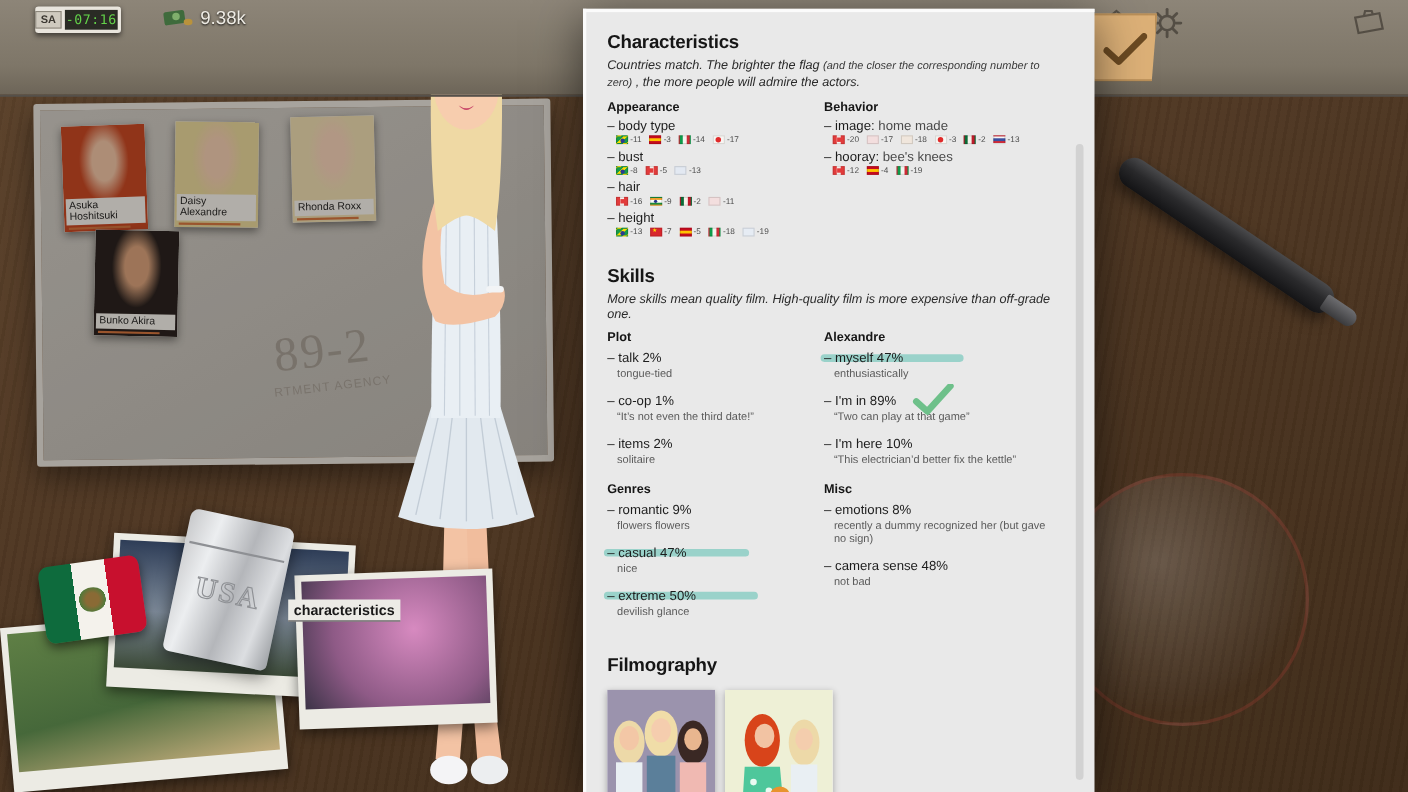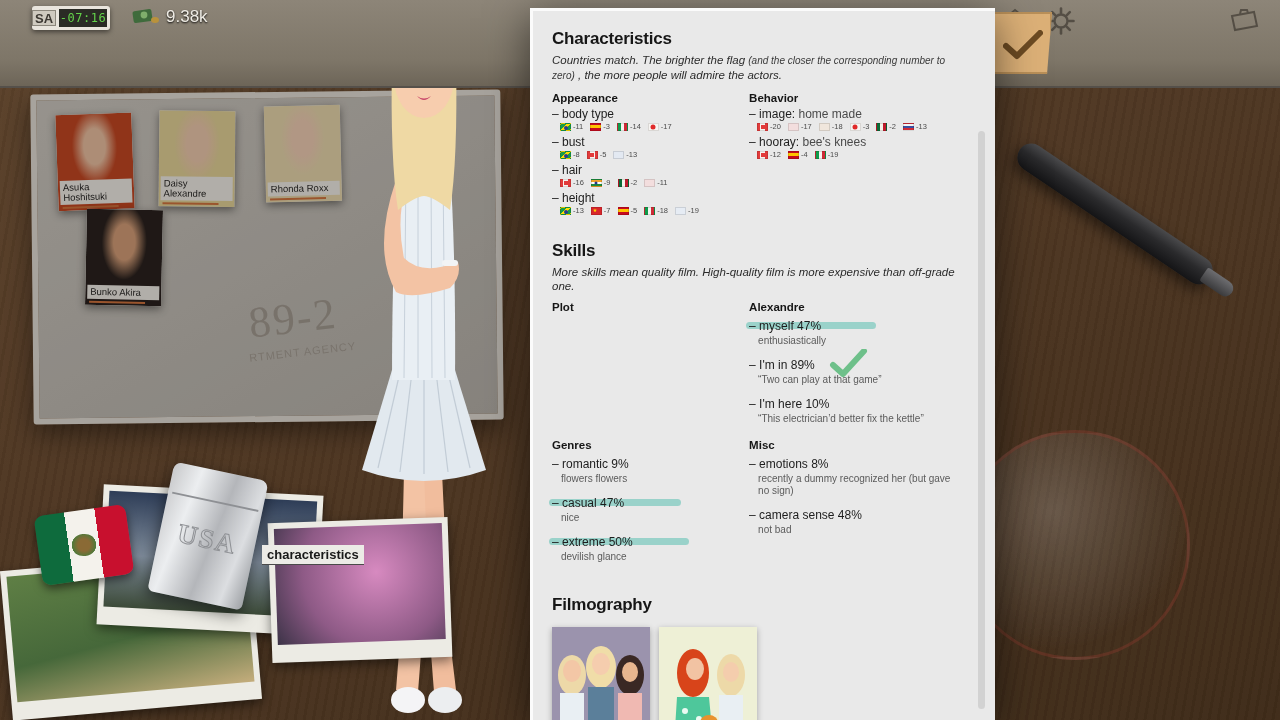--- a/index.html
+++ b/index.html
@@ -63,30 +63,30 @@
   .strip .mini { flex:1; position:relative; }
 
   
   .hud-clock {
     position:absolute; left:32px; top:6px; width:78px; height:24px;
     background:#e9e5dd; border-radius:3px; display:flex; align-items:center;
     box-shadow: 0 2px 5px rgba(0,0,0,.5);
   }
   .hud-clock .sa {
     width:24px; height:16px; margin-left:0; background:#cfcabf;
-    border:1px solid #8c877c; font-size:13px; font-weight:bold; color:#3c3832;
+    border:1px solid #8c877c; font-size:10px; font-weight:bold; color:#3c3832;
     display:flex; align-items:center; justify-content:center;
   }
   .hud-clock .time {
     flex:1; height:18px; margin:0 3px; background:#2a2b25; color:#63d24a;
     font-family:"DejaVu Sans Mono", monospace; font-size:12px; font-weight:normal;
     display:flex; align-items:center; justify-content:center; letter-spacing:.5px;
   }
   .hud-money {
-    position:absolute; left:132px; top:6px; display:flex; align-items:center; gap:6px;
+    position:absolute; left:148px; top:6px; display:flex; align-items:center; gap:6px;
   }
   .hud-money .amount { color:#efece5; font-size:17px; text-shadow:0 1px 2px #000; }
 
   .hud-icon { position:absolute; top:6px; opacity:.55; }
   .hud-icon svg { display:block; }
 
   
   .actor { position:absolute; left:300px; top:0px; width:250px; height:720px; }
 
   
@@ -527,20 +527,25 @@
           </div>
       </div>
     </div>
 
     <h1 class="sec" style="margin-top:22px">Skills</h1>
     <div class="sec-desc">More skills mean quality film. High-quality film is more expensive than off-grade one.</div>
 
     <div class="cols" style="margin-top:8px">
       <div class="col-l">
         <h2 class="grp" id="g0h">Plot</h2>
+        <div id="g0">
+            <div class="skill"><span class="line">– talk 2%</span><div class="sub">tongue-tied</div></div>
+            <div class="skill"><span class="line">– co-op 1%</span><div class="sub">“It’s not even the third date!”</div></div>
+            <div class="skill"><span class="line">– items 2%</span><div class="sub">solitaire</div></div>
+          </div>
       </div>
       <div class="col-r">
         <h2 class="grp" id="g1h">Alexandre</h2>
         <div id="g1">
             <div class="skill"><span class="hl" style="width:130px"></span><span class="line">– myself 47%</span><div class="sub">enthusiastically</div></div>
             <div class="skill"><span class="line">– I'm in 89%</span><div class="sub">“Two can play at that game”</div><span class="checkmark"><svg width="40" height="30">
                   <path d="M4 16 L14 25 L35 2" fill="none" stroke="#6ec08a" stroke-width="6" stroke-linecap="round" stroke-linejoin="round"></path>
                 </svg></span></div>
             <div class="skill"><span class="line">– I'm here 10%</span><div class="sub">“This electrician’d better fix the kettle”</div></div>
           </div>

